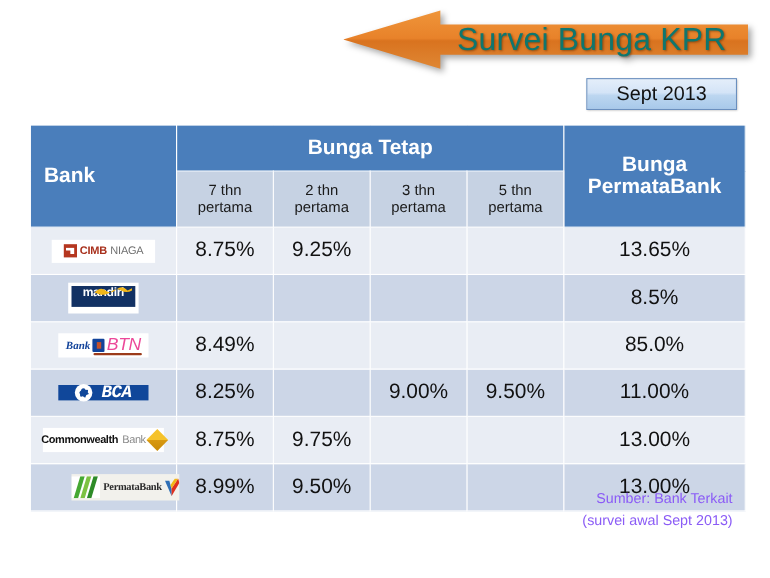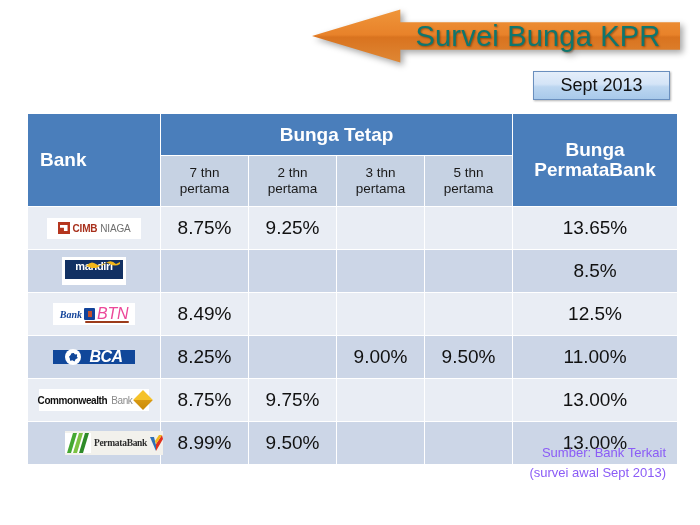--- a/index.html
+++ b/index.html
@@ -195,20 +195,21 @@
   .btn-mark { width:11px; height:12px; background:#12439a; position:relative; flex:none; border-radius:1px; }
   .btn-mark::after { content:""; position:absolute; left:3.5px; top:3px; width:4px; height:6px; background:#c2502b; }
   .btn-txt { color:#ec4899; font-size:16px; font-weight:normal; font-style:italic; letter-spacing:-0.3px; }
   .btn-underline { position:absolute; left:32px; bottom:2px; width:44px; height:2px; background:#9c3b1a; border-radius:2px; }
 
   
   .logo-bca {
     background: #10479a;
     width: 82px; height: 14px;
     gap: 8px;
+    font-family: Liberation Mono, monospace;
   }
   .bca-seal {
     width: 16px; height: 16px;
     border-radius: 50%;
     background: #ffffff;
     position: relative;
     flex: none;
     display:flex; align-items:center; justify-content:center;
   }
   .bca-seal::after {
@@ -355,21 +356,21 @@
             <span class="btn-mark"></span>
             <span class="btn-txt">BTN</span>
             <span class="btn-underline"></span>
           </div>
         </div>
       </td>
       <td class="cell-rate">8.49%</td>
       <td class="cell-rate"></td>
       <td class="cell-rate"></td>
       <td class="cell-rate"></td>
-      <td class="cell-rate">12.5%</td>
+      <td class="cell-rate">85.0%</td>
     </tr>
 
     <tr class="row-dark">
       <td class="cell-logo" style="height:36px;">
         <div class="logo-wrap">
           <div class="logo-box logo-bca">
             <span class="bca-seal"></span>
             <span class="bca-txt">BCA</span>
           </div>
         </div>

